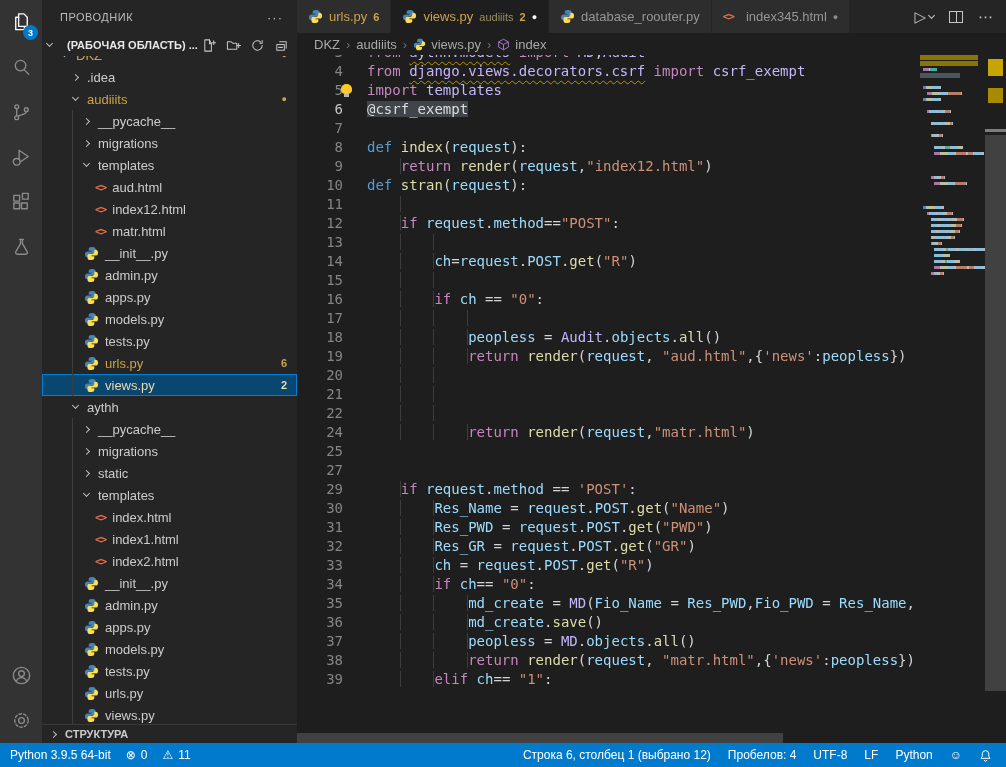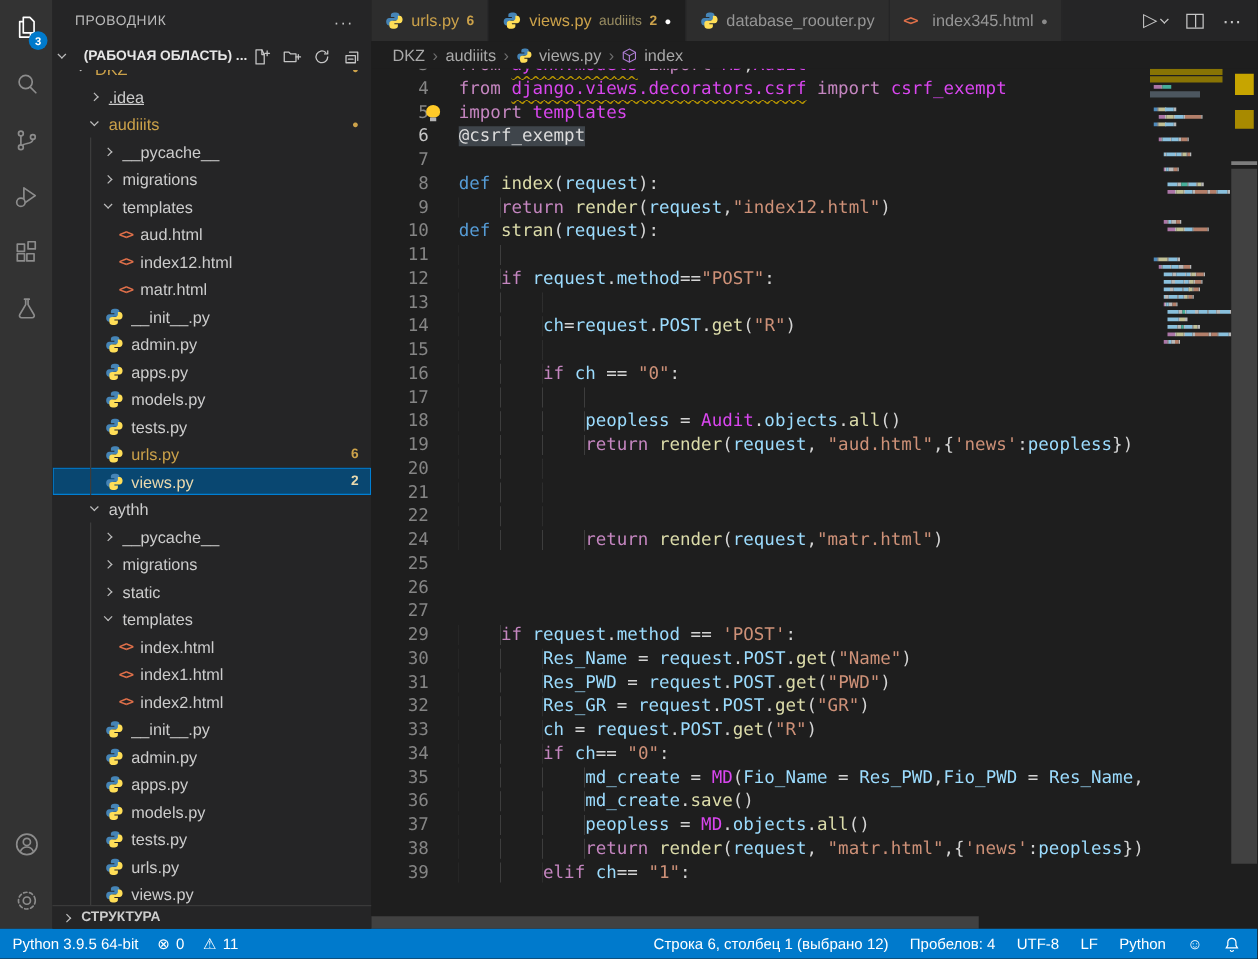--- a/index.html
+++ b/index.html
@@ -68,21 +68,21 @@
   .crumb{display:flex;align-items:center;gap:5px}
   .csep{color:#6e6e6e;margin:0 6px;font-size:13px}
   .crumb .fico{width:13px;height:13px;margin:0}
 
   .codewrap{flex:1;position:relative;overflow:hidden}
   .codescroll{position:absolute;left:0;top:-12px;right:86px;bottom:0;overflow:hidden}
   .cline{display:flex;height:19px;font-family:"DejaVu Sans Mono",monospace;font-size:14px;line-height:19px;white-space:pre}
   .ln{width:46px;text-align:right;color:#858585;flex:none}
   .ln.cur{color:#c6c6c6}
   .lc{padding-left:24px;position:relative;flex:none}
-  .tk.kw{color:#C586C0}.tk.def{color:#569CD6}.tk.fn{color:#DCDCAA}.tk.cls{color:#d946ef}
+  .tk.kw{color:#C586C0}.tk.def{color:#569CD6}.tk.fn{color:#DCDCAA}.tk.cls{color:#c4b5fd}
   .tk.var{color:#9CDCFE}.tk.str{color:#CE9178}.tk.pln{color:#D4D4D4}
   .tk.ind{background:repeating-linear-gradient(to right,transparent 0,transparent 32.7px,#3d3d3d 32.7px,#3d3d3d 33.7px)}
   .tk.sq{text-decoration:underline;text-decoration-style:wavy;text-decoration-color:#b89500;text-decoration-thickness:1px;text-underline-offset:4px}
   .tk.sel{background:#3f454b;color:#dcdcdc}
   .bulb{position:absolute;left:-2px;top:3px;width:11px;height:10px;background:#ffca28;border-radius:50% 50% 40% 40%;z-index:2}
   .bulb::after{content:"";position:absolute;left:3px;top:9.5px;width:5px;height:3px;background:#b5b5b5}
 
   .minimap{position:absolute;top:0;right:21px;width:65px;bottom:0;overflow:hidden}
   .mm-row{height:6px;position:relative;white-space:nowrap;opacity:.85;padding-left:3px}
   .mt{display:inline-block;height:3px;vertical-align:top;margin-top:1px}
@@ -203,21 +203,21 @@
       <div class="tree">
         <div class="tree-inner" id="tree">
           <div class="guide" style="top:66px;height:286px"></div>
           <div class="guide" style="top:374px;height:308px"></div>
         <div class="trow" style="padding-left: 20px;">
               <span class="twisty open"></span>
               <span class="tlabel gold">DKZ</span>
               <span class="sp"></span>
               <span class="tdot">●</span>
             </div>
-            <div class="trow" style="padding-left: 31px; text-decoration: underline;">
+            <div class="trow" style="padding-left: 31px;">
               <span class="twisty"></span>
               <span class="tlabel">.idea</span>
               <span class="sp"></span>
             </div>
             <div class="trow" style="padding-left: 31px;">
               <span class="twisty open"></span>
               <span class="tlabel gold">audiiits</span>
               <span class="sp"></span>
               <span class="tdot">●</span>
             </div>
@@ -499,21 +499,20 @@
             <div class="cline"><span class="ln">15</span><span class="lc"><span class="tk ind">        </span></span></div>
             <div class="cline"><span class="ln">16</span><span class="lc"><span class="tk ind">        </span><span class="tk kw">if</span><span class="tk pln"> </span><span class="tk var">ch</span><span class="tk pln"> == </span><span class="tk str">"0"</span><span class="tk pln">:</span></span></div>
             <div class="cline"><span class="ln">17</span><span class="lc"><span class="tk ind">            </span></span></div>
             <div class="cline"><span class="ln">18</span><span class="lc"><span class="tk ind">            </span><span class="tk var">peopless</span><span class="tk pln"> = </span><span class="tk cls">Audit</span><span class="tk pln">.</span><span class="tk var">objects</span><span class="tk pln">.</span><span class="tk fn">all</span><span class="tk pln">()</span></span></div>
             <div class="cline"><span class="ln">19</span><span class="lc"><span class="tk ind">            </span><span class="tk kw">return</span><span class="tk pln"> </span><span class="tk fn">render</span><span class="tk pln">(</span><span class="tk var">request</span><span class="tk pln">, </span><span class="tk str">"aud.html"</span><span class="tk pln">,{</span><span class="tk str">'news'</span><span class="tk pln">:</span><span class="tk var">peopless</span><span class="tk pln">})</span></span></div>
             <div class="cline"><span class="ln">20</span><span class="lc"><span class="tk ind">        </span></span></div>
             <div class="cline"><span class="ln">21</span><span class="lc"><span class="tk ind">        </span></span></div>
             <div class="cline"><span class="ln">22</span><span class="lc"><span class="tk ind">        </span></span></div>
             <div class="cline"><span class="ln">24</span><span class="lc"><span class="tk ind">            </span><span class="tk kw">return</span><span class="tk pln"> </span><span class="tk fn">render</span><span class="tk pln">(</span><span class="tk var">request</span><span class="tk pln">,</span><span class="tk str">"matr.html"</span><span class="tk pln">)</span></span></div>
             <div class="cline"><span class="ln">25</span><span class="lc"></span></div>
-            <div class="cline"><span class="ln">26</span><span class="lc"></span></div>
             <div class="cline"><span class="ln">27</span><span class="lc"></span></div>
             <div class="cline"><span class="ln">29</span><span class="lc"><span class="tk ind">    </span><span class="tk kw">if</span><span class="tk pln"> </span><span class="tk var">request</span><span class="tk pln">.</span><span class="tk var">method</span><span class="tk pln"> == </span><span class="tk str">'POST'</span><span class="tk pln">:</span></span></div>
             <div class="cline"><span class="ln">30</span><span class="lc"><span class="tk ind">        </span><span class="tk var">Res_Name</span><span class="tk pln"> = </span><span class="tk var">request</span><span class="tk pln">.</span><span class="tk var">POST</span><span class="tk pln">.</span><span class="tk fn">get</span><span class="tk pln">(</span><span class="tk str">"Name"</span><span class="tk pln">)</span></span></div>
             <div class="cline"><span class="ln">31</span><span class="lc"><span class="tk ind">        </span><span class="tk var">Res_PWD</span><span class="tk pln"> = </span><span class="tk var">request</span><span class="tk pln">.</span><span class="tk var">POST</span><span class="tk pln">.</span><span class="tk fn">get</span><span class="tk pln">(</span><span class="tk str">"PWD"</span><span class="tk pln">)</span></span></div>
             <div class="cline"><span class="ln">32</span><span class="lc"><span class="tk ind">        </span><span class="tk var">Res_GR</span><span class="tk pln"> = </span><span class="tk var">request</span><span class="tk pln">.</span><span class="tk var">POST</span><span class="tk pln">.</span><span class="tk fn">get</span><span class="tk pln">(</span><span class="tk str">"GR"</span><span class="tk pln">)</span></span></div>
             <div class="cline"><span class="ln">33</span><span class="lc"><span class="tk ind">        </span><span class="tk var">ch</span><span class="tk pln"> = </span><span class="tk var">request</span><span class="tk pln">.</span><span class="tk var">POST</span><span class="tk pln">.</span><span class="tk fn">get</span><span class="tk pln">(</span><span class="tk str">"R"</span><span class="tk pln">)</span></span></div>
             <div class="cline"><span class="ln">34</span><span class="lc"><span class="tk ind">        </span><span class="tk kw">if</span><span class="tk pln"> </span><span class="tk var">ch</span><span class="tk pln">== </span><span class="tk str">"0"</span><span class="tk pln">:</span></span></div>
             <div class="cline"><span class="ln">35</span><span class="lc"><span class="tk ind">            </span><span class="tk var">md_create</span><span class="tk pln"> = </span><span class="tk cls">MD</span><span class="tk pln">(</span><span class="tk var">Fio_Name</span><span class="tk pln"> = </span><span class="tk var">Res_PWD</span><span class="tk pln">,</span><span class="tk var">Fio_PWD</span><span class="tk pln"> = </span><span class="tk var">Res_Name</span><span class="tk pln">,</span></span></div>
             <div class="cline"><span class="ln">36</span><span class="lc"><span class="tk ind">            </span><span class="tk var">md_create</span><span class="tk pln">.</span><span class="tk fn">save</span><span class="tk pln">()</span></span></div>
             <div class="cline"><span class="ln">37</span><span class="lc"><span class="tk ind">            </span><span class="tk var">peopless</span><span class="tk pln"> = </span><span class="tk cls">MD</span><span class="tk pln">.</span><span class="tk var">objects</span><span class="tk pln">.</span><span class="tk fn">all</span><span class="tk pln">()</span></span></div>

